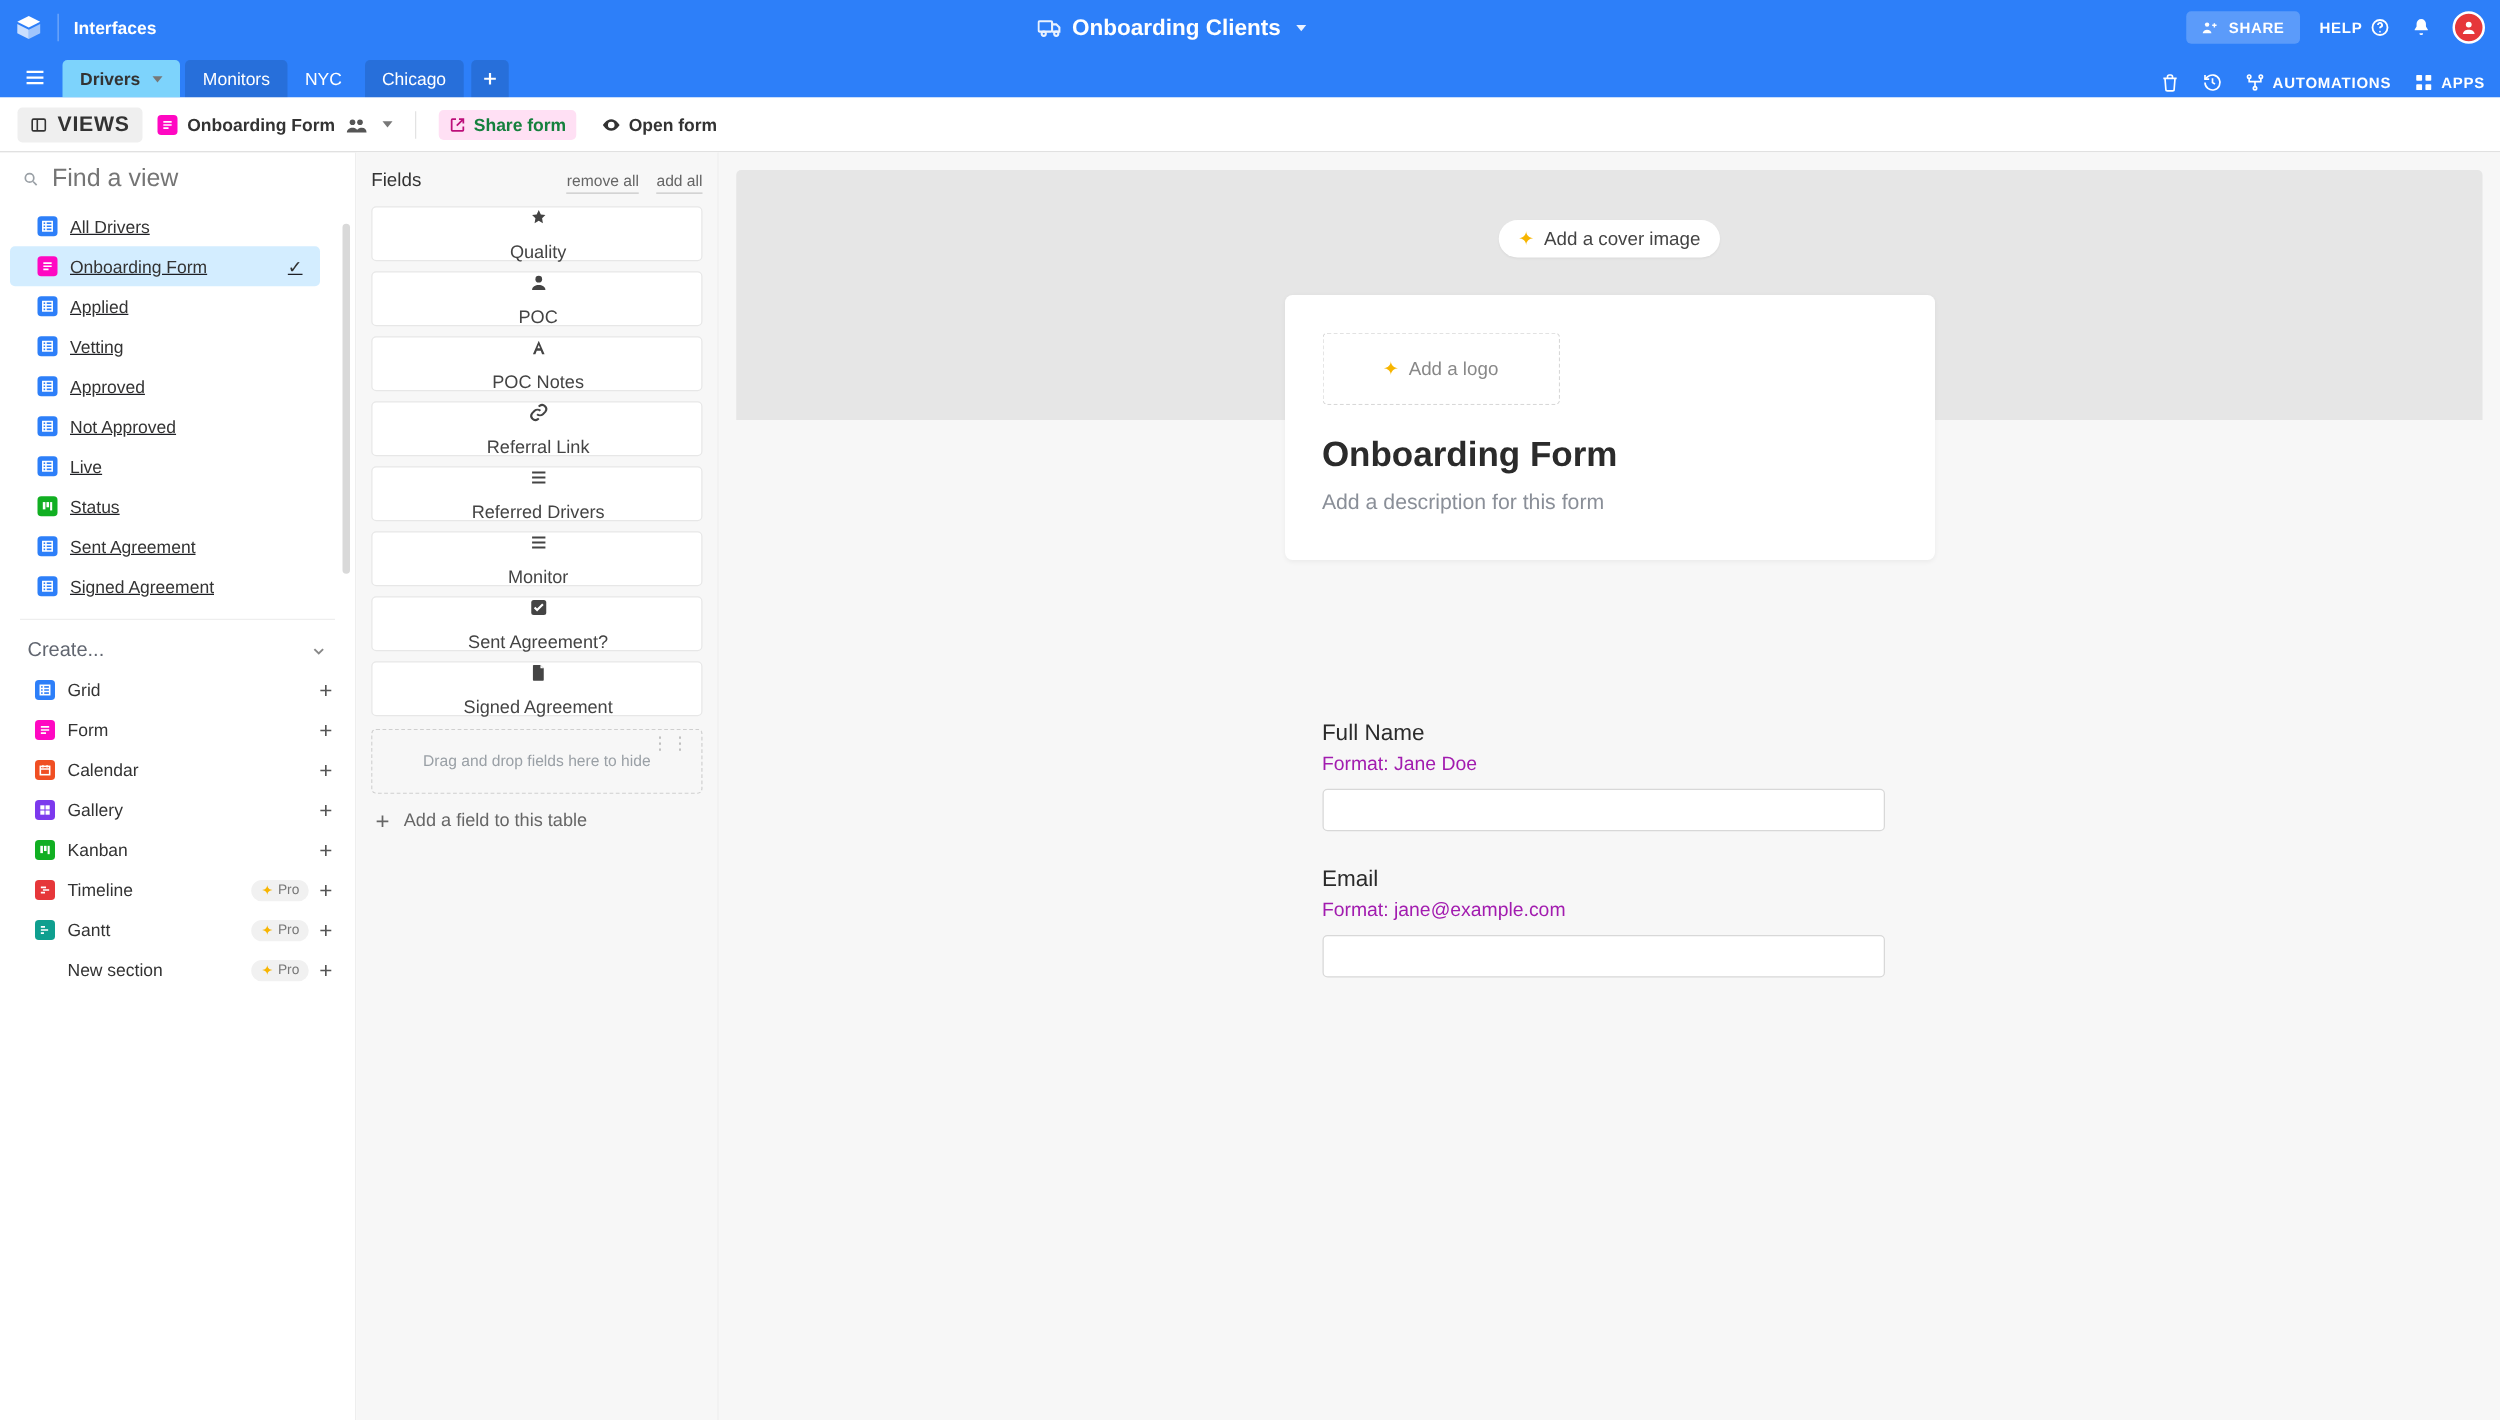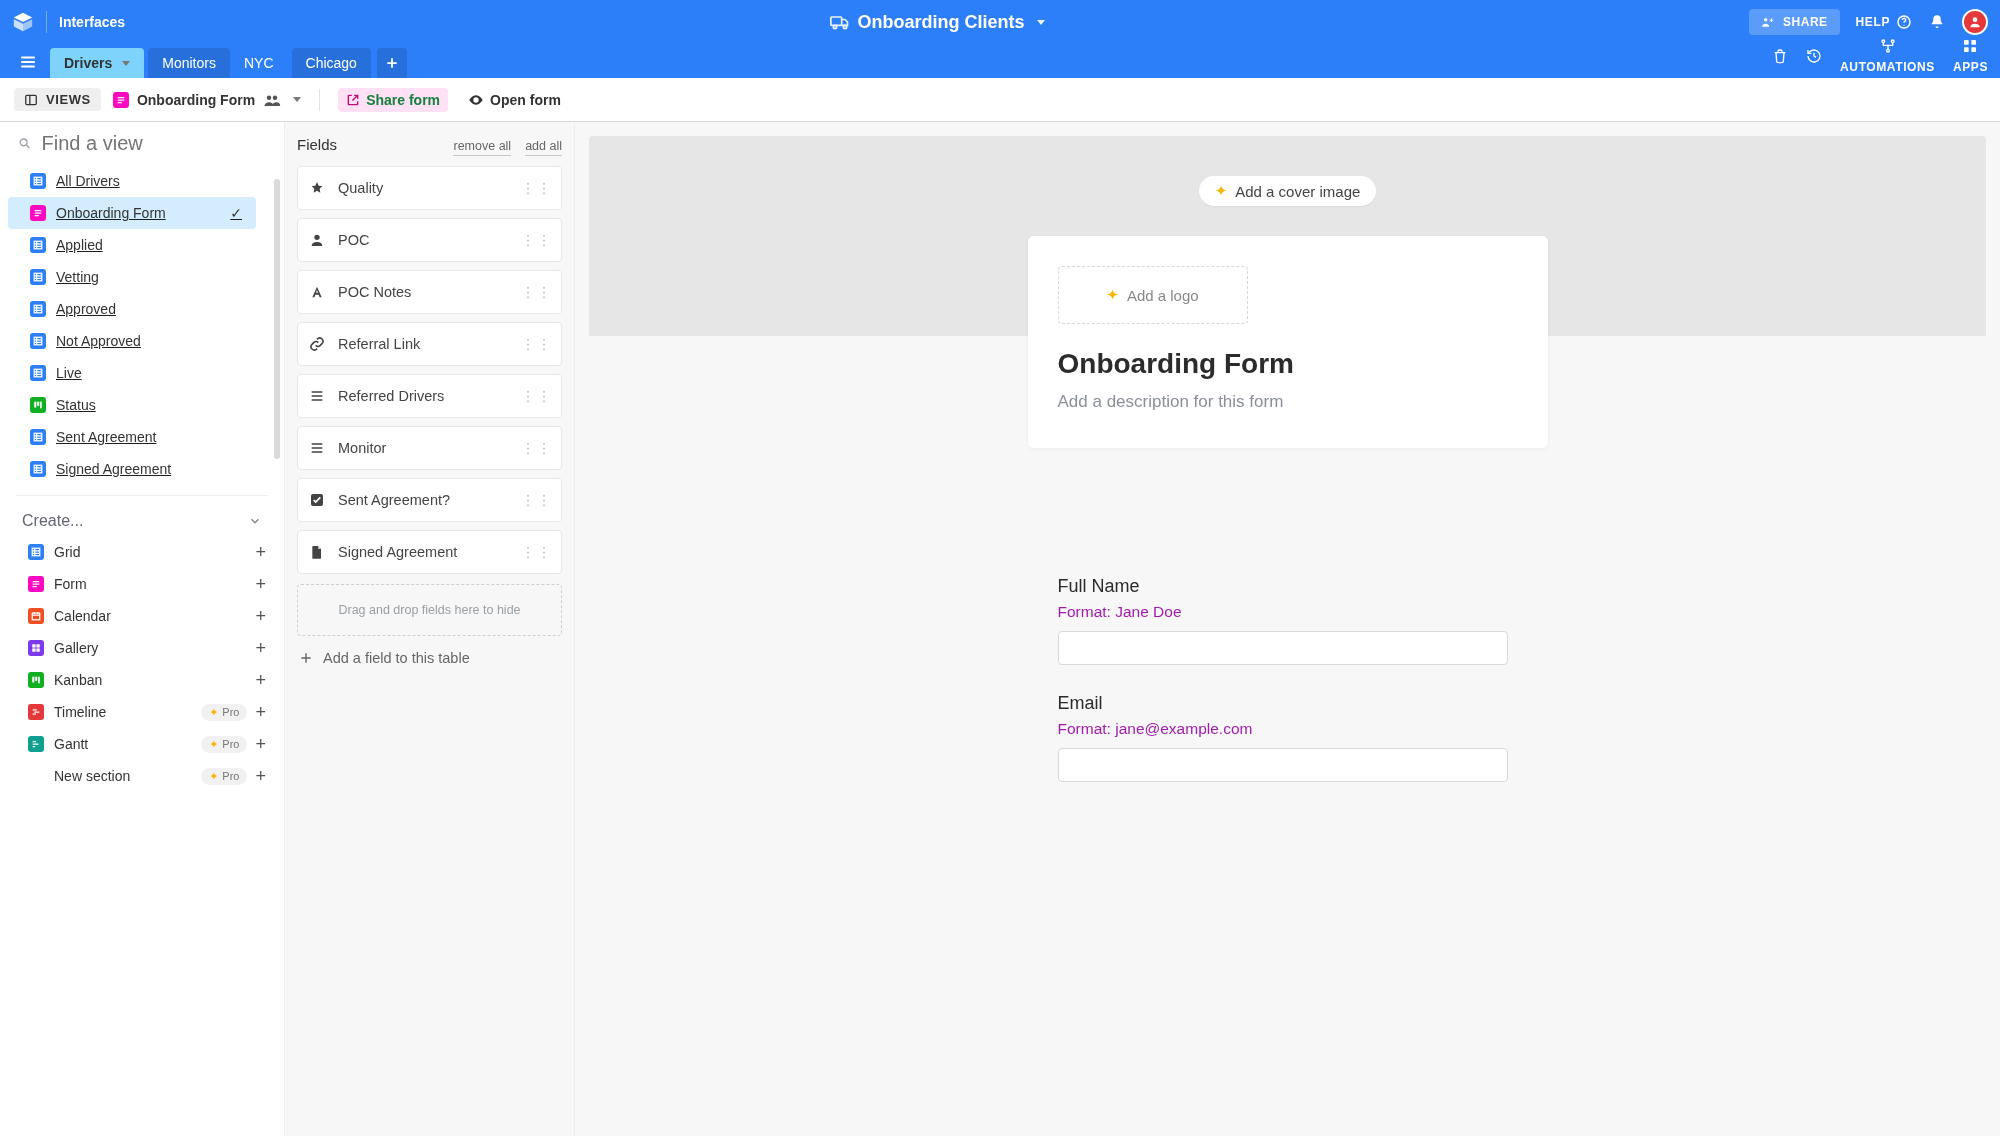--- a/index.html
+++ b/index.html
@@ -26,25 +26,25 @@
   
   .tabsbar { background: #2d7ff9; height: 34px; display: flex; align-items: flex-end; padding: 0 12px; }
   .hamburger { color: #fff; width: 32px; height: 32px; display: inline-flex; align-items: center; justify-content: center; cursor: pointer; margin-right: 6px; }
   .tab { height: 30px; display: inline-flex; align-items: center; padding: 0 14px; color: #fff; font-size: 14px; cursor: pointer; border-radius: 4px 4px 0 0; gap: 6px; }
   .tab.active { background: #7dd3fc; color: #333; font-weight: 600; }
   .tab.shade { background: rgba(0,0,0,.12); margin-left: 4px; }
   .tab .caret { border-top-color: rgba(255,255,255,.85); }
   .tab.active .caret { border-top-color: #777; }
   .tab-add { height: 30px; width: 30px; margin-left: 6px; background: rgba(0,0,0,.12); border-radius: 4px 4px 0 0; color: #fff; display: inline-flex; align-items: center; justify-content: center; cursor: pointer; }
   .tabs-right { margin-left: auto; display: flex; gap: 18px; color: #fff; align-items: center; font-size: 12px; letter-spacing: .6px; font-weight: 700; padding-bottom: 4px; }
-  .tabs-right .item { display: inline-flex; align-items: center; gap: 6px; cursor: pointer; flex-direction: column; }
+  .tabs-right .item { display: inline-flex; align-items: center; gap: 6px; cursor: pointer; }
 
   
   .viewbar { background: #fff; height: 44px; display: flex; align-items: center; padding: 0 14px; gap: 12px; border-bottom: 1px solid #d7d7d7; font-size: 14px; }
-  .views-toggle { background: #efefef; border-radius: 4px; padding: 4px 10px; display: inline-flex; align-items: center; gap: 8px; font-weight: 700; letter-spacing: .6px; font-size: 13px; color: #333; cursor: pointer; }
+  .views-toggle { background: #efefef; border-radius: 4px; padding: 4px 10px; display: inline-flex; align-items: center; gap: 8px; font-weight: 700; letter-spacing: .6px; font-size: 17px; color: #333; cursor: pointer; }
   .view-name { display: inline-flex; align-items: center; gap: 8px; font-weight: 600; color: #333; }
   .pink-form-icon { width: 16px; height: 16px; background: #ff08c2; border-radius: 3px; display: inline-flex; align-items: center; justify-content: center; }
   .collab-ic { color: #555; display: inline-flex; align-items: center; gap: 4px; }
   .vsep { width: 1px; height: 22px; background: #e3e3e3; margin: 0 6px; }
   .chip { display: inline-flex; align-items: center; gap: 6px; font-weight: 600; font-size: 14px; padding: 4px 8px; border-radius: 4px; cursor: pointer; }
   .chip.share { background: #ffe0f4; color: #15803d; }
   .chip.open { color: #333; }
 
   
   .main { flex: 1 1 auto; display: flex; min-height: 0; background: #fff; }
@@ -76,21 +76,21 @@
   .scrollbar-fake { width: 6px; background: #d9d9d9; border-radius: 3px; align-self: stretch; }
   .views-scroll-wrap { display: flex; text-decoration: underline; }
   .views-scroll { flex: 1; }
 
   
   .fields-pane { width: 290px; background: #f7f7f7; padding: 14px 12px 14px 12px; border-right: 1px solid #eee; display: flex; flex-direction: column; gap: 10px; }
   .fields-head { display: flex; align-items: baseline; }
   .fields-head .title { font-size: 15px; color: #333; }
   .fields-head .links { margin-left: auto; display: flex; gap: 14px; }
   .fields-head .links span { font-size: 12.5px; color: #666; border-bottom: 1px solid #c7c7c7; padding-bottom: 2px; cursor: pointer; }
-  .field-row { background: #fff; border: 1px solid #e7e7e7; border-radius: 4px; height: 44px; display: flex; align-items: center; padding: 0 8px 0 10px; gap: 12px; color: #444; cursor: grab; }
+  .field-row { background: #fff; border: 1px solid #e7e7e7; border-radius: 4px; height: 44px; display: flex; align-items: center; padding: 0 8px 0 10px; gap: 12px; color: #444; cursor: grab; flex-direction: column; }
   .field-row .ico { width: 18px; color: #444; display: inline-flex; justify-content: center; }
   .field-row .lbl { font-size: 14.5px; }
   .field-row .grip { margin-left: auto; color: #bbb; font-size: 14px; letter-spacing: 2px; }
   .drop-zone { border: 1.5px dashed #cfcfcf; border-radius: 4px; height: 52px; display: flex; align-items: center; justify-content: center; color: #9aa0a6; font-size: 12.5px; }
   .add-field { display: flex; align-items: center; gap: 10px; color: #666; font-size: 14.5px; padding: 4px 0 0 2px; cursor: pointer; }
 
   
   .preview-pane { flex: 1; background: #f7f7f7; display: flex; flex-direction: column; align-items: stretch; overflow: auto; }
   .cover-area { background: #e6e6e6; height: 200px; margin: 14px 14px 0 14px; border-radius: 4px 4px 0 0; position: relative; display: flex; justify-content: center; }
   .cover-btn { position: absolute; top: 40px; background: #fff; border-radius: 18px; padding: 6px 16px; display: inline-flex; align-items: center; gap: 8px; color: #444; font-size: 15px; cursor: pointer; box-shadow: 0 1px 2px rgba(0,0,0,.05); }

